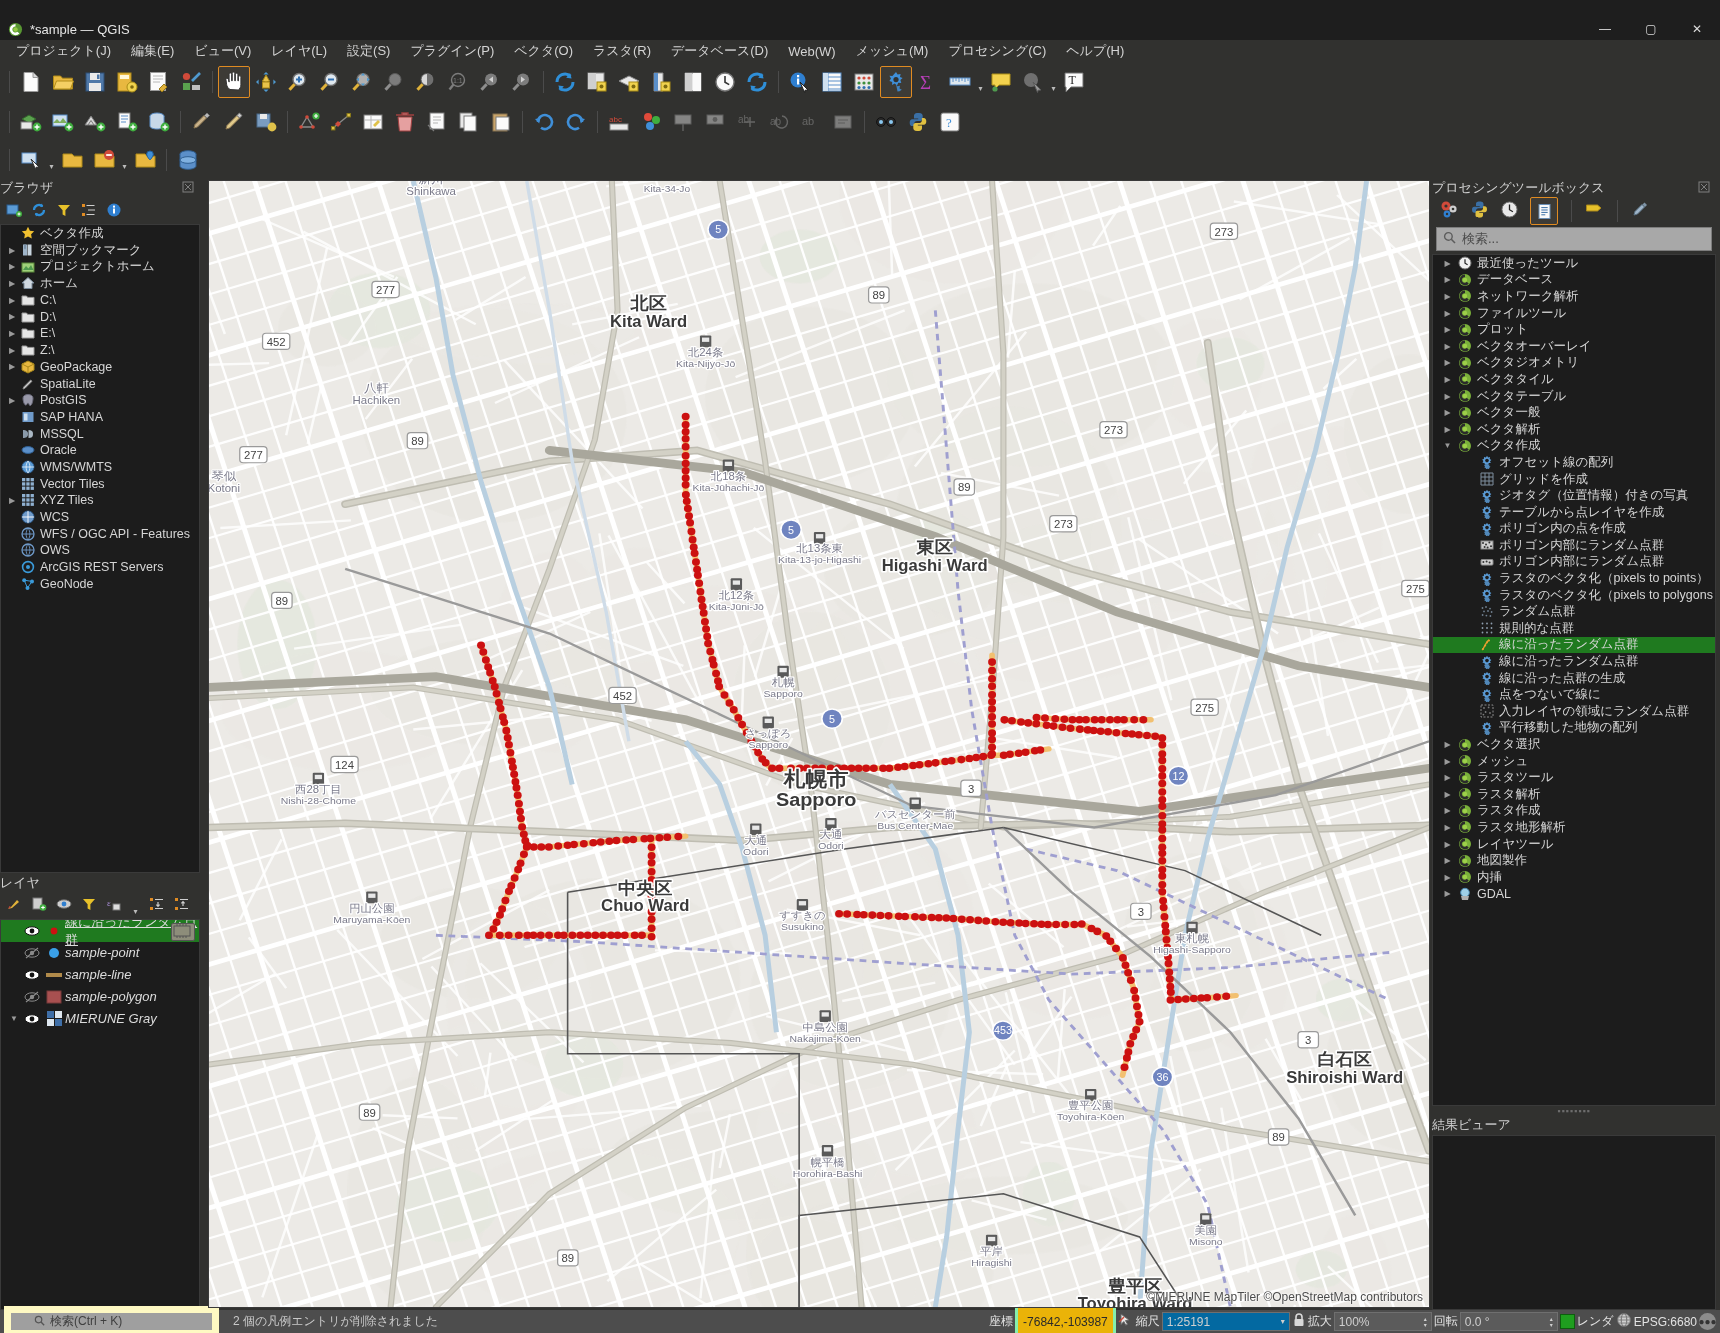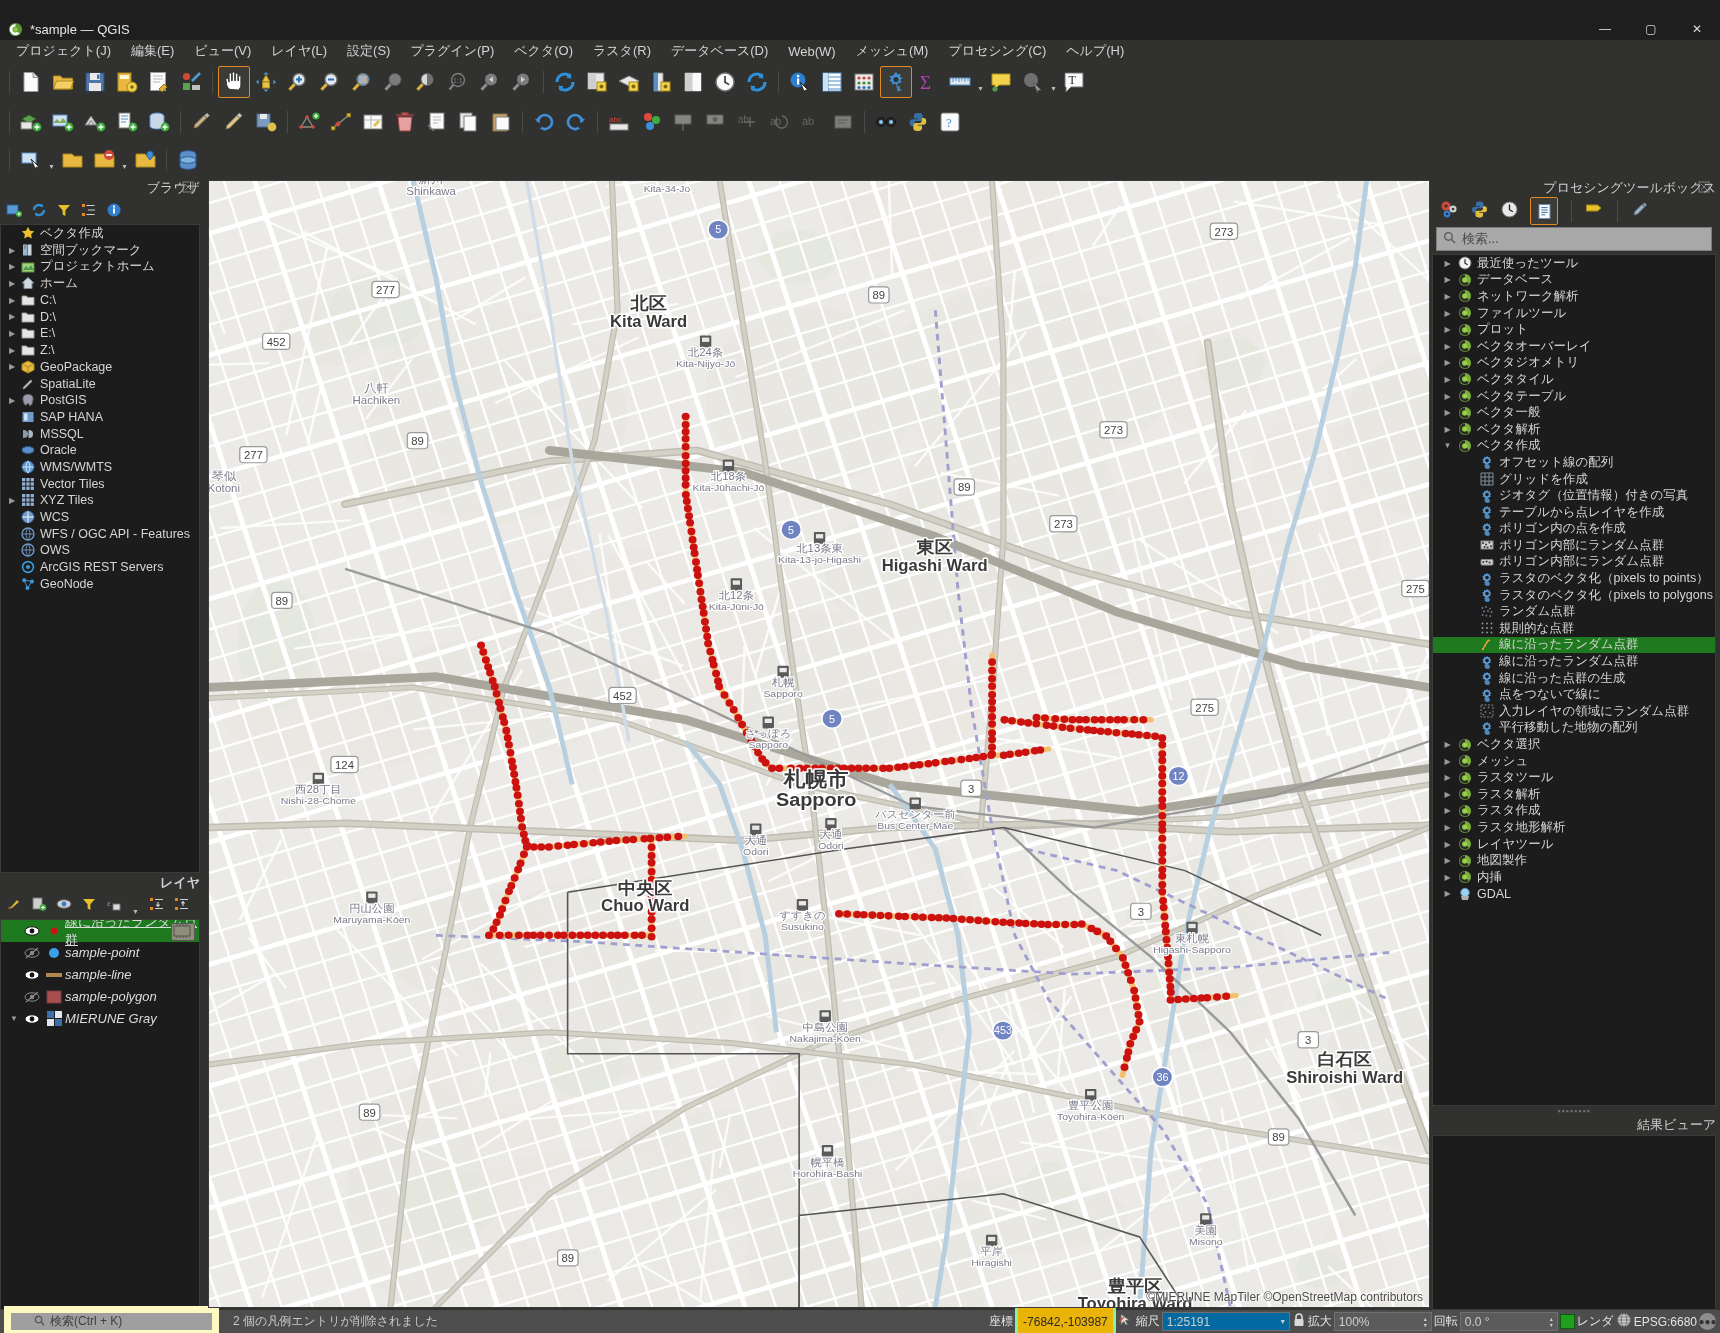--- a/index.html
+++ b/index.html
@@ -28,21 +28,21 @@
   .tbtn.on{border:1px solid #e08b22;background:#3d3b36;}
   .tbtn.sm{width:26px;height:26px;}
   .caret{width:9px;height:26px;display:flex;align-items:flex-end;justify-content:center;padding-bottom:5px;color:#bbb;font-size:8px;flex:0 0 auto;}
 
   
   .main{flex:1 1 auto;display:flex;min-height:0;background:#31312f;}
   .leftcol{width:200px;flex:0 0 200px;display:flex;flex-direction:column;background:#31312f;}
   .centercol{flex:1 1 auto;display:flex;flex-direction:column;min-width:0;padding:2px 2px 2px 8px;}
   .rightcol{width:284px;flex:0 0 284px;display:flex;flex-direction:column;background:#31312f;padding-right:4px;}
 
-  .panel-title{height:20px;display:flex;align-items:center;justify-content:flex-end;position:relative;color:#cfcfcf;font-size:13px;background:#31312f;}
+  .panel-title{height:20px;display:flex;align-items:center;justify-content:flex-start;position:relative;color:#cfcfcf;font-size:13px;background:#31312f;}
   .panel-title .pclose{position:absolute;right:6px;top:3px;width:12px;height:12px;opacity:.75;}
   .panel-tb{height:26px;display:flex;align-items:center;padding-left:6px;gap:9px;background:#31312f;}
   .tree{flex:1 1 auto;overflow:hidden;background:#1c1c1c;border:1px solid #3a3a3a;}
   .row{height:16.7px;display:flex;align-items:center;padding-left:4px;white-space:nowrap;font-size:12.5px;color:#d6d6d6;}
   .row .arr{width:14px;color:#9a9a9a;font-size:8px;display:flex;align-items:center;justify-content:center;flex:0 0 auto;}
   .row .ic{width:17px;display:flex;align-items:center;justify-content:center;flex:0 0 auto;margin-right:4px;}
   .row .tx{overflow:hidden;text-overflow:ellipsis;}
 
   
   .layers-tree{flex:1 1 auto;background:#1c1c1c;border:1px solid #3a3a3a;overflow:hidden;}
@@ -864,21 +864,21 @@
                 <circle cx="3.2" cy="3.2" r="2" fill="#3a9ad9"></circle>
                 <circle cx="11" cy="4.4" r="2" fill="#3a9ad9"></circle>
                 <circle cx="6.5" cy="11" r="2" fill="#3a9ad9"></circle>
                 <path d="M3.2 3.2L11 4.4 6.5 11z" fill="none" stroke="#3a9ad9"></path>
               </svg>
             </span>
             <span class="tx">GeoNode</span>
           </div>
         </div>
 
-      <div class="panel-title" style="margin-top:0;font-weight:bold;">
+      <div class="panel-title" style="margin-top:0;">
         <span>レイヤ</span>
       </div>
       <div class="panel-tb">
         <span><svg width="16" height="16" viewBox="0 0 16 16">
               <path d="M2 13l3-2 6-7 2 2-7 6z" fill="#e0b23a"></path>
               <path d="M2 13l1.5-3L5 11z" fill="#d04a3a"></path>
             </svg></span>
         <span><svg width="16" height="16" viewBox="0 0 16 16">
               <rect x="2" y="2" width="9" height="11" fill="#cfcfcf" stroke="#777"></rect>
               <circle cx="12" cy="11.5" r="3.3" fill="#3fae3f"></circle>

